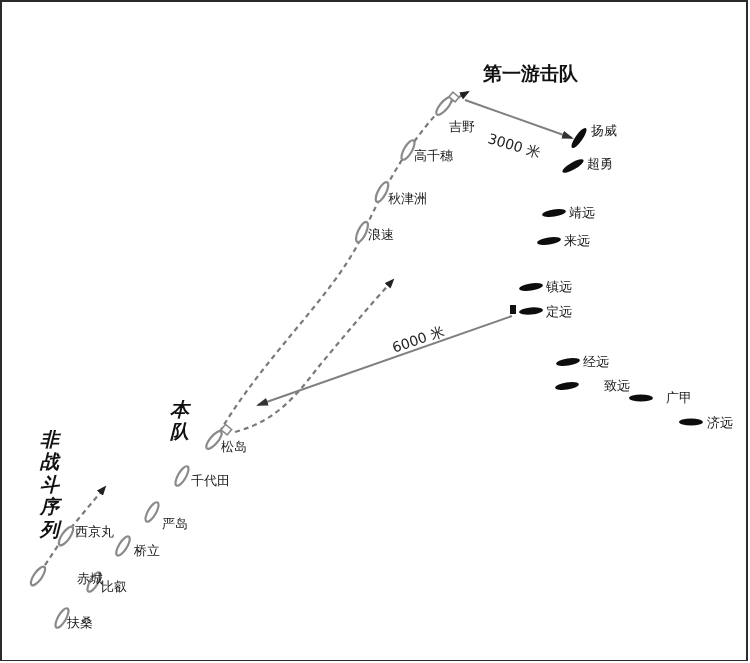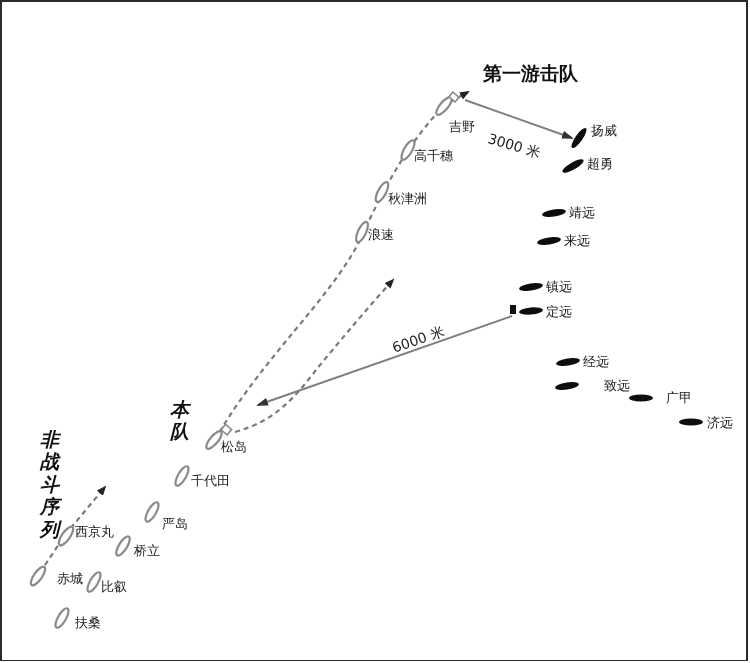--- a/index.html
+++ b/index.html
@@ -136,23 +136,23 @@
 
 <div class="lbl" style="left:437px; top:120px;margin-left:12px;">吉野</div>
 <div class="lbl" style="left:414px; top:149px;">高千穗</div>
 <div class="lbl" style="left:388px; top:192px;">秋津洲</div>
 <div class="lbl" style="left:368px; top:228px;">浪速</div>
 <div class="lbl" style="left:221px; top:440px;">松岛</div>
 <div class="lbl" style="left:191px; top:474px;">千代田</div>
 <div class="lbl" style="left:162px; top:509px;margin-top:8px;">严岛</div>
 <div class="lbl" style="left:134px; top:544px;text-align:right;">桥立</div>
 <div class="lbl" style="left:101px; top:580px;">比叡</div>
-<div class="lbl" style="left:75px; top:616px;">扶桑</div>
+<div class="lbl" style="left:67px; top:616px;">扶桑</div>
 <div class="lbl" style="left:75px; top:525px;">西京丸</div>
-<div class="lbl" style="left:37px; top:572px;padding-left:20px;">赤城</div>
+<div class="lbl" style="left:57px; top:572px;padding-left:20px;">赤城</div>
 
 <div class="lbl" style="left:591px; top:124px;">扬威</div>
 <div class="lbl" style="left:587px; top:157px;">超勇</div>
 <div class="lbl" style="left:569px; top:206px;">靖远</div>
 <div class="lbl" style="left:564px; top:234px;">来远</div>
 <div class="lbl" style="left:546px; top:280px;">镇远</div>
 <div class="lbl" style="left:546px; top:305px;">定远</div>
 <div class="lbl" style="left:583px; top:355px;">经远</div>
 <div class="lbl" style="left:604px; top:379px;">致远</div>
 <div class="lbl" style="left:666px; top:391px;">广甲</div>

